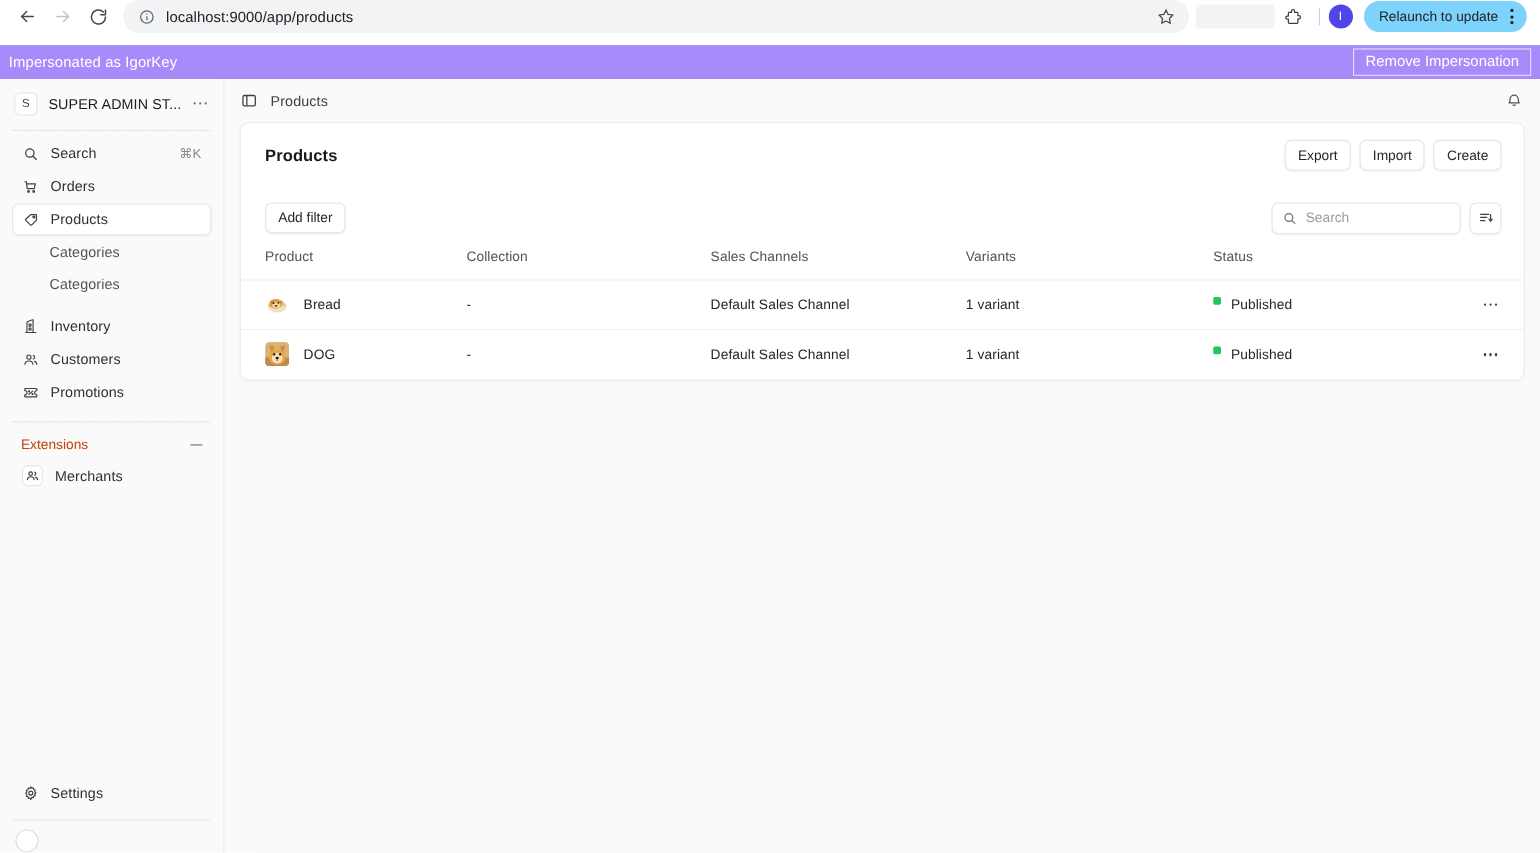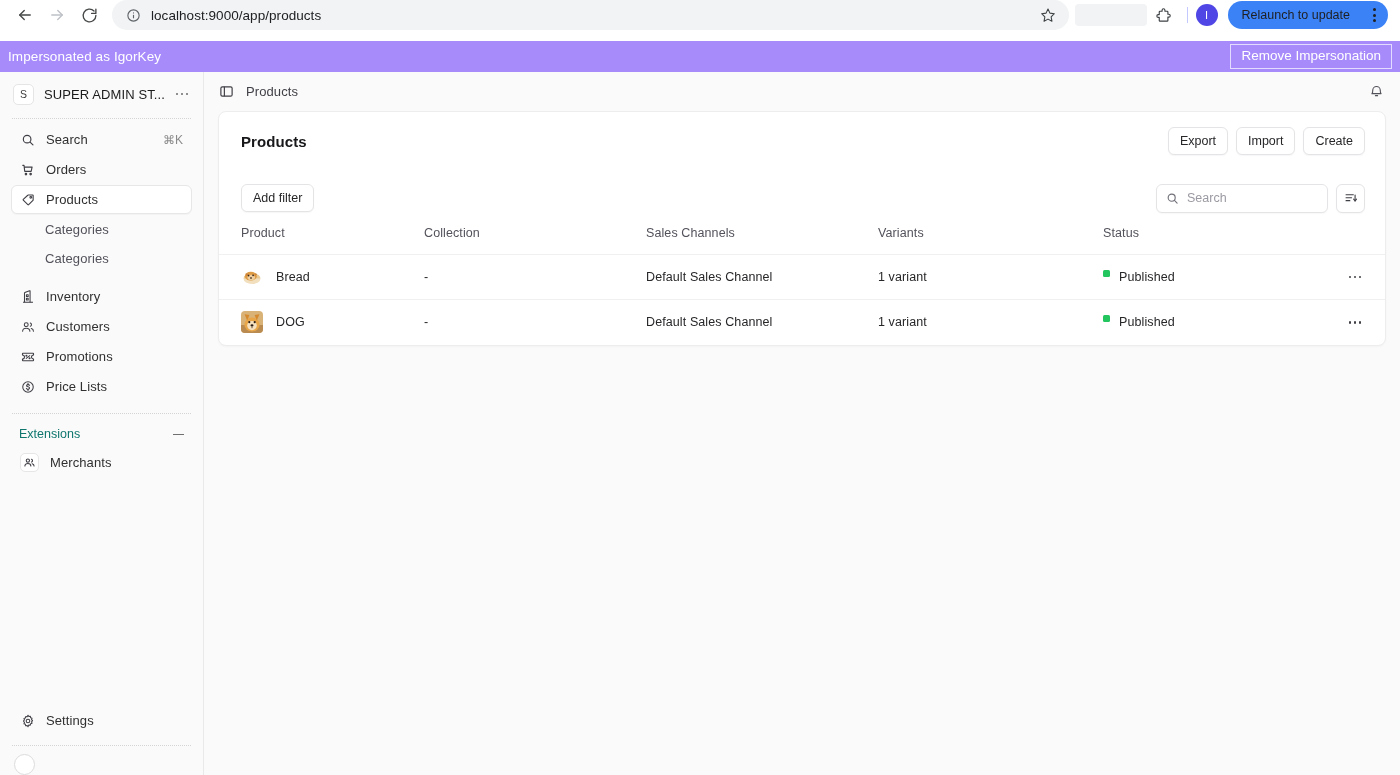--- a/index.html
+++ b/index.html
@@ -57,25 +57,25 @@
   .chrome-sep { width: 1px; height: 16px; background: #c3c8ff; margin: 0 6px; }
   .profile-avatar {
     width: 22px; height: 22px; border-radius: 50%;
     background: #4f46e5; color: #fff;
     font-size: 11px; display: flex; align-items: center; justify-content: center;
     font-weight: 400; flex: none;
   }
   .relaunch {
     display: flex; align-items: center;
     height: 28px;
-    background: #3b82f6;
+    background: #7dd3fc;
     border-radius: 14px;
     padding: 0 6px 0 14px;
     margin-left: 8px; margin-right: 2px;
-    gap: 16px;
+    gap: 4px;
   }
   .relaunch .label { font-size: 12.5px; color: #1f1f1f; }
   .relaunch .kebab { width: 16px; display: flex; flex-direction: column; align-items: center; gap: 2.5px; }
   .relaunch .kebab i { width: 3px; height: 3px; border-radius: 50%; background: #1f1f1f; display: block; }
 
   
   .impersonation {
     height: 31px; width: 100%;
     background: #a78bfa;
     display: flex; align-items: center;
@@ -152,21 +152,21 @@
     display: flex; align-items: center;
     height: 28px; border-radius: 6px;
     padding-left: 34px; font-size: 13px; color: #52525b;
     letter-spacing: .1px;
   }
   .nav-gap { height: 8px; }
 
   .ext-header {
     display: flex; align-items: center;
     height: 28px; padding: 0 8px;
-    font-size: 12.5px; color: #0f766e;
+    font-size: 12.5px; color: #c2410c;
   }
   .ext-header .minus { margin-left: auto; width: 11px; height: 1px; background: #6f6f6f; }
 
   .nav-item.boxed-icon .ico {
     width: 19px; height: 19px;
     background: #ffffff; border: 1px solid #e6e6e6;
     border-radius: 5px;
   }
   .nav-item.boxed-icon .ico svg { width: 13px; height: 13px; }
 
@@ -429,31 +429,20 @@
           <svg width="14" height="14" viewBox="0 0 24 24" fill="none" stroke="currentColor" stroke-width="1.8" stroke-linecap="round" stroke-linejoin="round">
               <path d="M2.5 8.5V6.3a.8.8 0 0 1 .8-.8h17.4a.8.8 0 0 1 .8.8v2.2a3.5 3.5 0 0 0 0 7v2.2a.8.8 0 0 1-.8.8H3.3a.8.8 0 0 1-.8-.8v-2.2a3.5 3.5 0 0 0 0-7z"></path>
               <line x1="9" y1="14.5" x2="15" y2="9.5"></line>
               <circle cx="9.3" cy="9.8" r="0.9"></circle>
               <circle cx="14.7" cy="14.2" r="0.9"></circle>
             </svg>
         </span>
         <span class="lbl">Promotions</span>
       </div>
 
-      <div class="nav-item">
-        <span class="ico">
-          <svg width="14" height="14" viewBox="0 0 24 24" fill="none" stroke="currentColor" stroke-width="1.8" stroke-linecap="round">
-              <circle cx="12" cy="12" r="9"></circle>
-              <path d="M14.6 9.2c-.5-.9-1.5-1.3-2.6-1.3-1.4 0-2.5.7-2.5 1.9 0 2.6 5.2 1.2 5.2 3.9 0 1.3-1.2 2.1-2.7 2.1-1.3 0-2.3-.5-2.8-1.4"></path>
-              <line x1="12" y1="6.2" x2="12" y2="7.9"></line>
-              <line x1="12" y1="15.9" x2="12" y2="17.8"></line>
-            </svg>
-        </span>
-        <span class="lbl">Price Lists</span>
-      </div>
     </nav>
 
     <div class="dotted-sep" style="margin-top:12px;"></div>
 
     <div class="ext-header">
       <span>Extensions</span>
       <span class="minus"></span>
     </div>
 
     <div class="nav-item boxed-icon">

